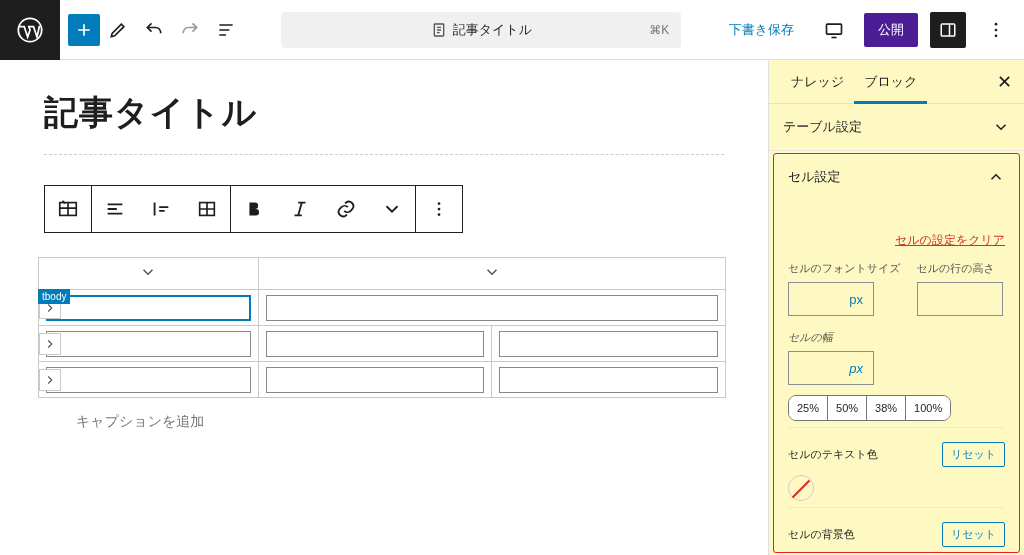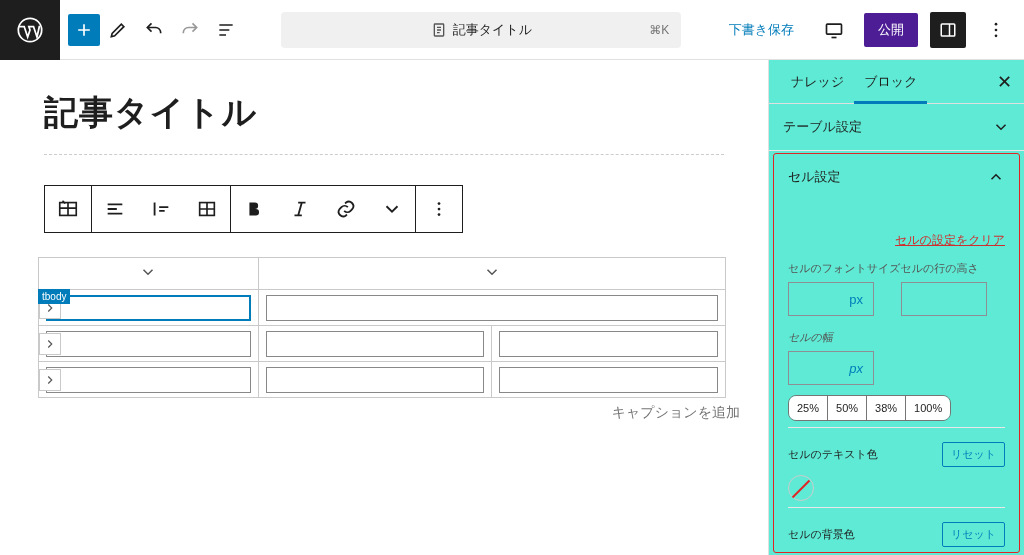--- a/index.html
+++ b/index.html
@@ -17,21 +17,21 @@
 .doc-title-pill .shortcut { position:absolute; right:12px; color:#757575; font-size:12px; }
 .right-tools { display:flex; align-items:center; gap:12px; padding-right:10px; }
 .save-draft { color:#007cba; padding:0 10px; font-size:13px; cursor:pointer; }
 .publish-btn { background:#4c1d95; color:#fff; padding:8px 14px; border-radius:2px; font-size:13px; cursor:pointer; }
 .panel-toggle { width:36px; height:36px; background:#1e1e1e; color:#fff; display:flex; align-items:center; justify-content:center; border-radius:2px; cursor:pointer;}
 .more-v { width:36px; height:36px; display:flex; align-items:center; justify-content:center; cursor:pointer; }
 
 
 .workspace { display:flex; height:495px; }
 .canvas { flex:1; background:#fff; overflow:auto; padding:30px 28px; }
-.sidebar { width:256px; border-left:1px solid #e0e0e0; background:#5eead4; display:flex; flex-direction:column; overflow:hidden; }
+.sidebar { width:256px; border-left:1px solid #e0e0e0; background:#fef9c3; display:flex; flex-direction:column; overflow:hidden; }
 
 
 .post-title { font-size:34px; font-weight:700; margin-bottom:18px; margin-left:16px; letter-spacing:1px;}
 .dashed-divider { border:none; border-top:1px dashed #ccc; margin-bottom:30px; margin-left:16px; margin-right:16px;}
 
 .block-toolbar { display:flex; border:1px solid #1e1e1e; margin-bottom:24px; margin-left:16px; width:fit-content; background:#fff;}
 .bt-group { display:flex; border-right:1px solid #1e1e1e; }
 .bt-group:last-child { border-right:none; }
 .bt-btn { width:46px; height:46px; display:flex; align-items:center; justify-content:center; cursor:pointer; }
 .bt-btn svg { width:22px; height:22px; }
@@ -40,33 +40,33 @@
 .table-wrap { margin-left:10px; position:relative; }
 .table-wrap table { border-collapse:collapse; width:98%; table-layout:fixed;}
 .thead-row td { border:1px solid #c9c9c9; height:32px; text-align:center; background:#fff; }
 .thead-row td svg { width:18px; height:18px; }
 .tbody-row td { border:1px solid #c9c9c9; height:36px; padding:4px; position:relative; }
 .cell-inner { border:1px solid #888; height:26px; margin:0 3px; background:#fff; }
 .row-handle { position:absolute; left:-0px; top:50%; transform:translateY(-50%); width:22px; height:22px; border:1px solid #c9c9c9; background:#fff; display:flex; align-items:center; justify-content:center; cursor:pointer;}
 .row-handle svg{width:14px;height:14px;}
 .selected-cell .cell-inner{ border:2px solid #007cba; }
 .tbody-tag { position:absolute; background:#007cba; color:#fff; font-size:10px; padding:2px 4px; top:-1px; left:-1px; z-index:2;}
-.caption{ color:#757575; margin-top:6px; margin-left:38px; font-size:14px;text-align:right;}
+.caption{ color:#757575; margin-top:15px; margin-left:38px; font-size:14px;}
 
 
 .side-tabs { display:flex; align-items:center; border-bottom:1px solid #e0e0e0; padding:0 12px; height:44px; position:relative;}
 .side-tab { padding:0 10px; height:44px; display:flex; align-items:center; font-size:13px; cursor:pointer; }
 .side-tab.active { box-shadow: inset 0 -3px 0 #007cba; font-weight:500; }
 .side-close{ margin-left:auto; cursor:pointer; font-size:18px; color:#1e1e1e;}
 .panel-section { border-bottom:1px solid #e8e8e8; }
 .panel-head { display:flex; align-items:center; justify-content:space-between; padding:14px 14px; font-size:13px; cursor:pointer;}
 .panel-body { padding:8px 14px 18px; }
 .red-box { border:1.5px solid #e02424; border-radius:3px; margin:2px 4px 2px 4px; display:flex; flex-direction:column; flex:1; overflow:auto;}
 .clear-link { color:#cf2e2e; text-decoration:underline; text-align:right; font-size:12px; margin:24px 0 12px;}
-.field-row { display:flex; margin-bottom:14px;}
+.field-row { display:flex; gap:16px; margin-bottom:14px;}
 .field { display:flex; flex-direction:column; gap:6px; }
 .field-label { font-size:11px; color:#555;}
 .num-input { border:1px solid #8c8f94; height:34px; width:86px; display:flex; align-items:center; justify-content:flex-end; padding-right:10px; color:#007cba; font-size:13px;}
 .pct-row { display:flex; border:1px solid #757575; width:fit-content; border-radius:8px; overflow:hidden;justify-content:flex-end;}
 .pct-btn { padding:6px 8px; font-size:11px; border-right:1px solid #757575; cursor:pointer; background:#fff;}
 .pct-btn:last-child{border-right:none;}
 .color-row { display:flex; align-items:center; justify-content:space-between; border-top:1px solid #e8e8e8; padding-top:14px; margin-top:6px;}
 .color-label{font-size:11px;}
 .reset-chip{ border:1px solid #007cba; color:#007cba; font-size:11px; padding:4px 8px; border-radius:2px; cursor:pointer;}
 .swatch { width:26px; height:26px; border-radius:50%; border:1px solid #ccc; margin-top:8px; position:relative; }

